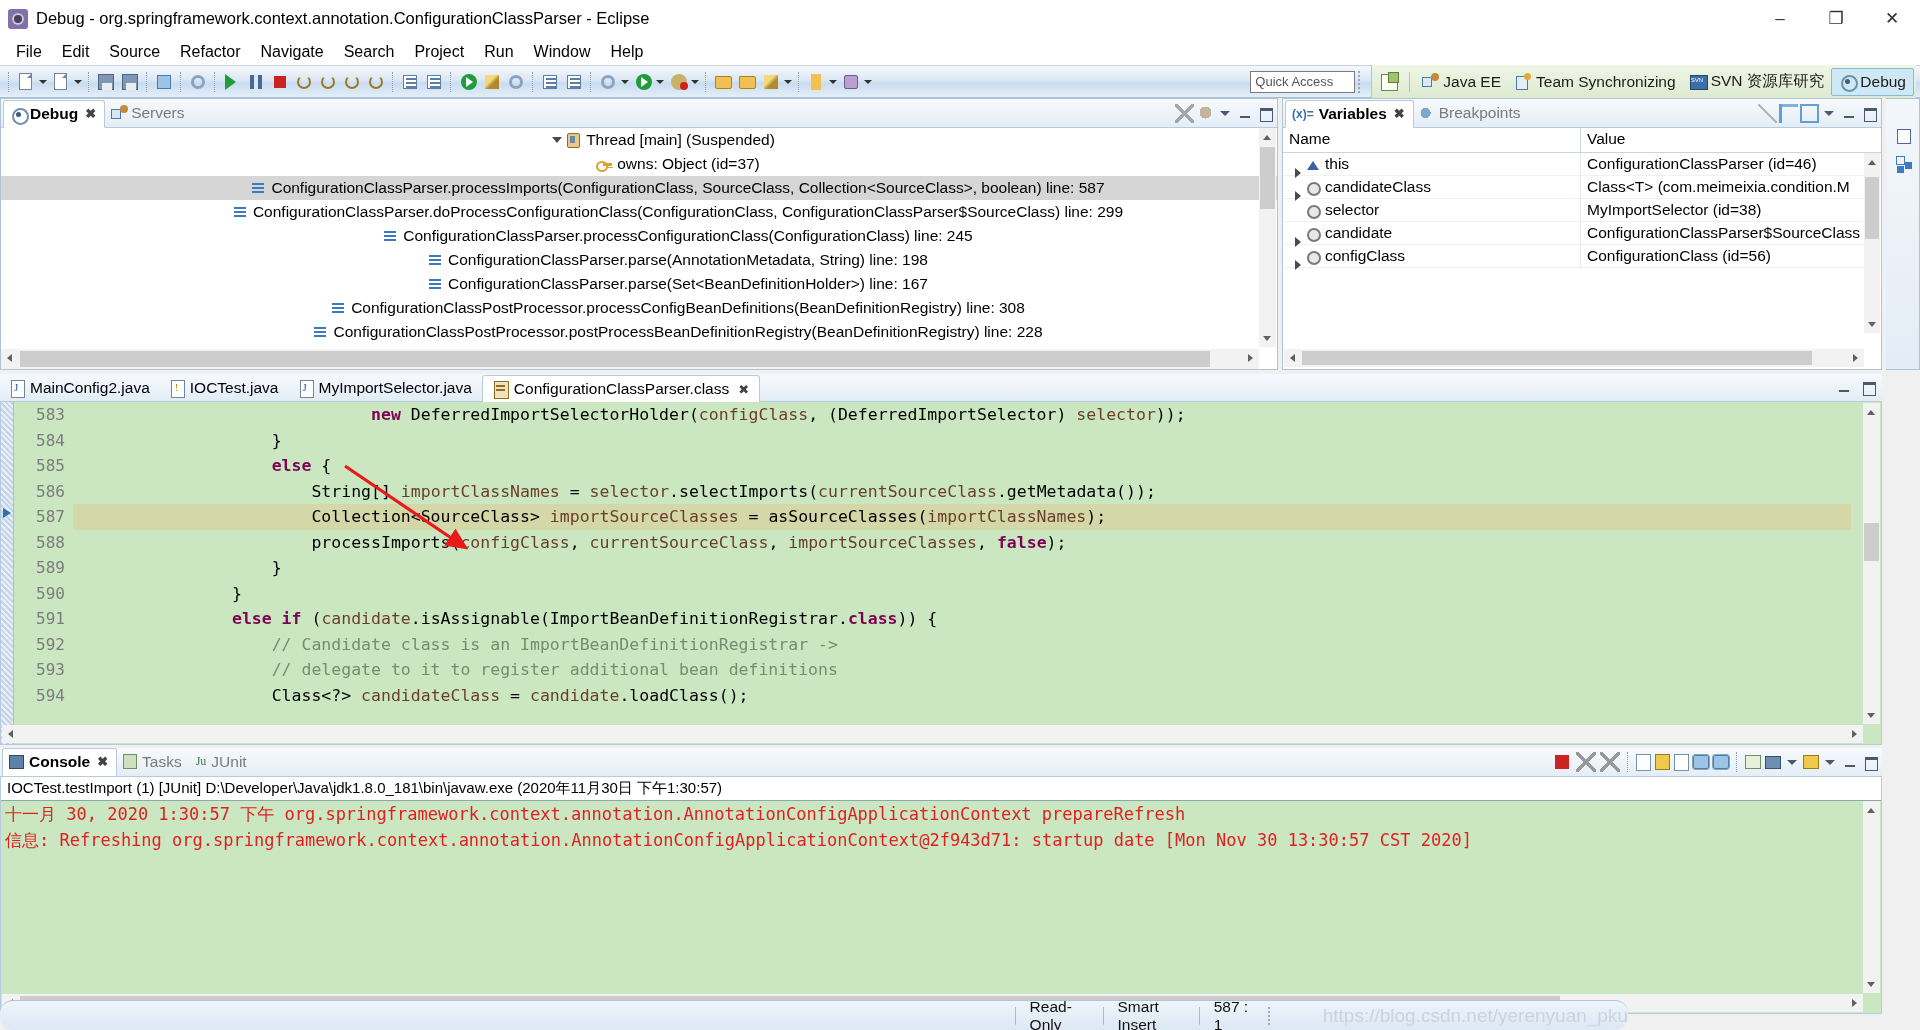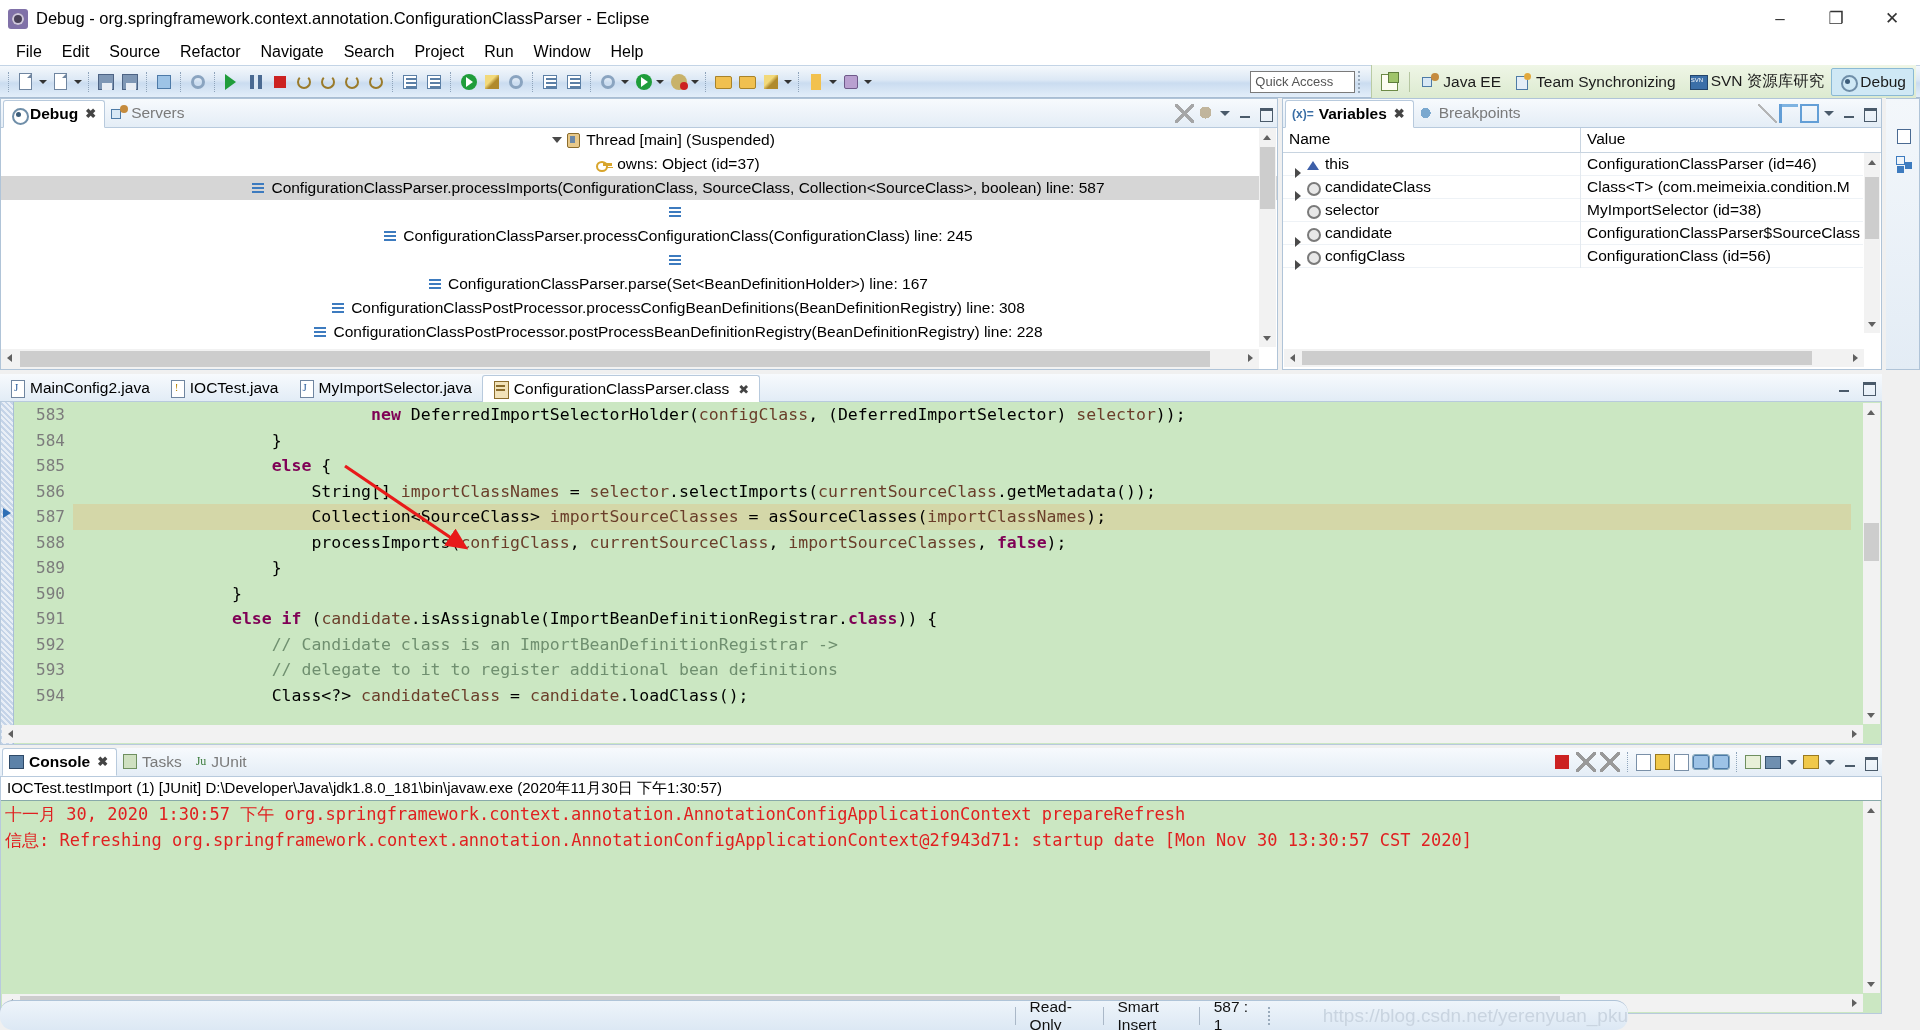--- a/index.html
+++ b/index.html
@@ -606,27 +606,29 @@
     <div class="stack-row indent-2">
       <span class="ico-key"></span>
       <span>owns: Object  (id=37)</span>
     </div>
     <div class="stack-row indent-2 selected">
       <span class="ico-frame"></span>
       <span>ConfigurationClassParser.processImports(ConfigurationClass, SourceClass, Collection&lt;SourceClass&gt;, boolean) line: 587</span>
     </div>
     <div class="stack-row indent-2">
       <span class="ico-frame"></span>
+      <span>ConfigurationClassParser.doProcessConfigurationClass(ConfigurationClass, ConfigurationClassParser$SourceClass) line: 299</span>
     </div>
     <div class="stack-row indent-2">
       <span class="ico-frame"></span>
       <span>ConfigurationClassParser.processConfigurationClass(ConfigurationClass) line: 245</span>
     </div>
     <div class="stack-row indent-2">
       <span class="ico-frame"></span>
+      <span>ConfigurationClassParser.parse(AnnotationMetadata, String) line: 198</span>
     </div>
     <div class="stack-row indent-2">
       <span class="ico-frame"></span>
       <span>ConfigurationClassParser.parse(Set&lt;BeanDefinitionHolder&gt;) line: 167</span>
     </div>
     <div class="stack-row indent-2">
       <span class="ico-frame"></span>
       <span>ConfigurationClassPostProcessor.processConfigBeanDefinitions(BeanDefinitionRegistry) line: 308</span>
     </div>
     <div class="stack-row indent-2">

